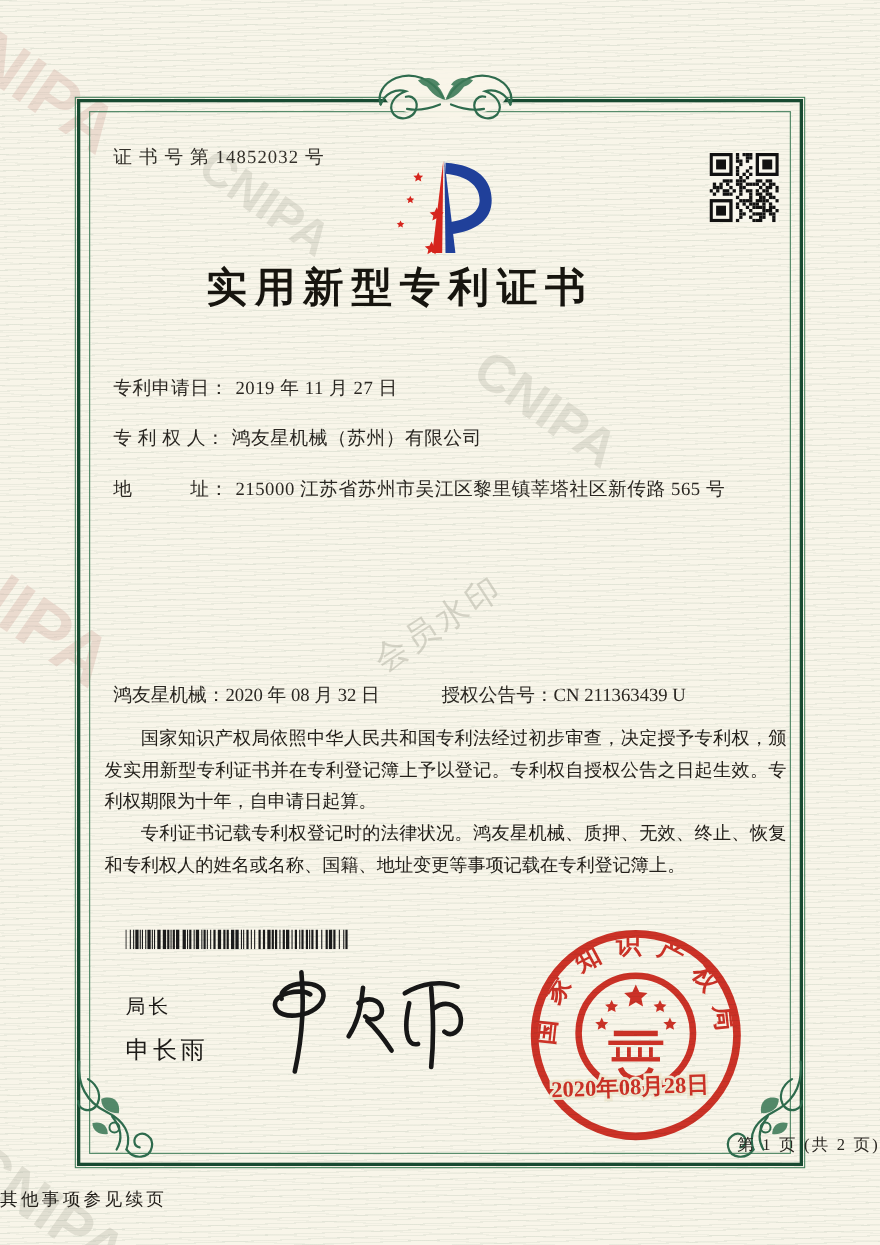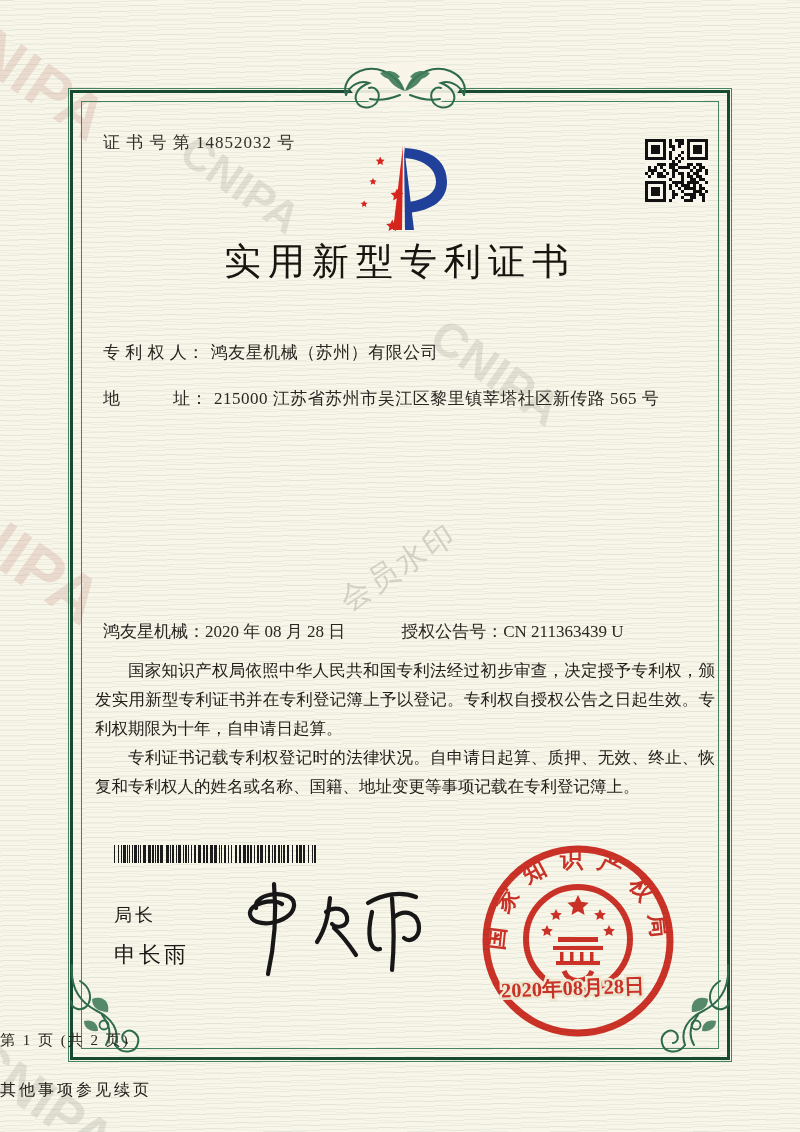--- a/index.html
+++ b/index.html
@@ -26,37 +26,37 @@
   .wm-pink{color:rgba(206,160,150,0.30);}
   .wm-gray{color:rgba(166,166,152,0.28);}
   .wm-member{color:rgba(168,168,154,0.45);transform:rotate(-33deg);font-weight:normal;}
   
   .frame{position:absolute;left:68px;top:88px;width:662px;height:972px;border:1px solid #47825f;}
   .frame2{position:absolute;inset:1px;border:3px solid #184a31;}
   .frame3{position:absolute;inset:8px;border:1px solid #47825f;}
   
   .cert-no{position:absolute;left:103px;top:131px;font-size:17px;color:#33302a;letter-spacing:1px;}
   .title{
-    position:absolute;left:0;top:237px;width:800px;text-align:center;
-    font-size:37px;font-weight:normal;color:#17150f;letter-spacing:7px;
+    position:absolute;left:0;top:237px;width:727px;text-align:center;
+    font-size:37px;font-weight:bold;color:#17150f;letter-spacing:7px;
   }
   .fields{position:absolute;left:103px;top:341px;width:612px;}
   .field-row{height:46px;font-size:17px;color:#2a2722;white-space:nowrap;}
   .field-row .flabel{letter-spacing:0.5px;}
   .field-row .fvalue{margin-left:6px;letter-spacing:0.5px;}
   .grant-row{position:absolute;left:103px;top:620px;font-size:17px;color:#2a2722;white-space:nowrap;}
   .grant-row .gap{display:inline-block;width:56px;}
   .paras{position:absolute;left:95px;top:656px;width:620px;font-size:16.5px;line-height:29px;color:#23201b;text-align:justify;}
   .paras p{margin:0;text-indent:2em;}
   .barcode{position:absolute;left:114px;top:845px;}
   .sign-title{position:absolute;left:114px;top:903px;font-family:"Liberation Sans","DejaVu Sans",sans-serif;font-size:18px;color:#1d1b18;letter-spacing:3px;}
   .sign-name{position:absolute;left:114px;top:940px;font-family:"Liberation Sans","DejaVu Sans",sans-serif;font-size:22px;color:#1d1b18;letter-spacing:3px;}
   .signature-svg{position:absolute;left:222px;top:876px;}
   .seal-svg{position:absolute;left:480px;top:843px;mix-blend-mode:multiply;}
-  .page-info{position:absolute;left:0;top:1031px;width:800px;text-align:left;font-size:15px;color:#2a2722;letter-spacing:2px;}
+  .page-info{position:absolute;left:0;top:1031px;width:800px;text-align:right;font-size:15px;color:#2a2722;letter-spacing:2px;}
   .footer-note{position:absolute;left:0;top:1080px;width:800px;text-align:left;font-size:16px;color:#23201b;letter-spacing:3px;}
   .orn{position:absolute;pointer-events:none;}
 </style>
 </head>
 <body>
 
 <div class="page">
   <div class="guilloche"></div>
 
   <span class="wm wm-pink" style="left:-34px;top:-12px;font-size:62px;">CNIPA</span>
@@ -278,34 +278,37 @@
       <rect x="48" y="6" width="9" height="9" fill="#111"></rect>
       <rect x="0" y="42" width="21" height="21" fill="#111"></rect>
       <rect x="3" y="45" width="15" height="15" fill="#f8f6ec"></rect>
       <rect x="6" y="48" width="9" height="9" fill="#111"></rect>
     </svg>
 
   <div class="title">实用新型专利证书</div>
 
   <div class="fields">
     <div class="field-row">
+      <span class="flabel">专利申请日：</span><span class="fvalue">2019 年 11 月 27 日</span>
+    </div>
+    <div class="field-row">
       <span class="flabel">专 利 权 人：</span><span class="fvalue">鸿友星机械（苏州）有限公司</span>
     </div>
     <div class="field-row">
       <span class="flabel">地　　　址：</span><span class="fvalue">215000 江苏省苏州市吴江区黎里镇莘塔社区新传路 565 号</span>
     </div>
   </div>
 
   <div class="grant-row">
-    <span>鸿友星机械：</span><span>2020 年 08 月 28 日</span><span class="gap"></span><span>授权公告号：</span><span>CN 211363439 U</span>
+    <span>鸿友星机械：</span><span>2020 年 08 月 32 日</span><span class="gap"></span><span>授权公告号：</span><span>CN 211363439 U</span>
   </div>
 
   <div class="paras">
     <p>国家知识产权局依照中华人民共和国专利法经过初步审查，决定授予专利权，颁发实用新型专利证书并在专利登记簿上予以登记。专利权自授权公告之日起生效。专利权期限为十年，自申请日起算。</p>
-    <p>专利证书记载专利权登记时的法律状况。自申请日起算、质押、无效、终止、恢复和专利权人的姓名或名称、国籍、地址变更等事项记载在专利登记簿上。</p>
+    <p>专利证书记载专利权登记时的法律状况。鸿友星机械、质押、无效、终止、恢复和专利权人的姓名或名称、国籍、地址变更等事项记载在专利登记簿上。</p>
   </div>
 
   <svg class="barcode" id="barcode-svg" width="205" height="18" viewBox="0 0 205 18">
       <rect x="0" y="0" width="1" height="18" fill="#1b1b1b"></rect>
       <rect x="4" y="0" width="1" height="18" fill="#1b1b1b"></rect>
       <rect x="7" y="0" width="1" height="18" fill="#1b1b1b"></rect>
       <rect x="9" y="0" width="3" height="18" fill="#1b1b1b"></rect>
       <rect x="13" y="0" width="1" height="18" fill="#1b1b1b"></rect>
       <rect x="15" y="0" width="1" height="18" fill="#1b1b1b"></rect>
       <rect x="18" y="0" width="1" height="18" fill="#1b1b1b"></rect>

